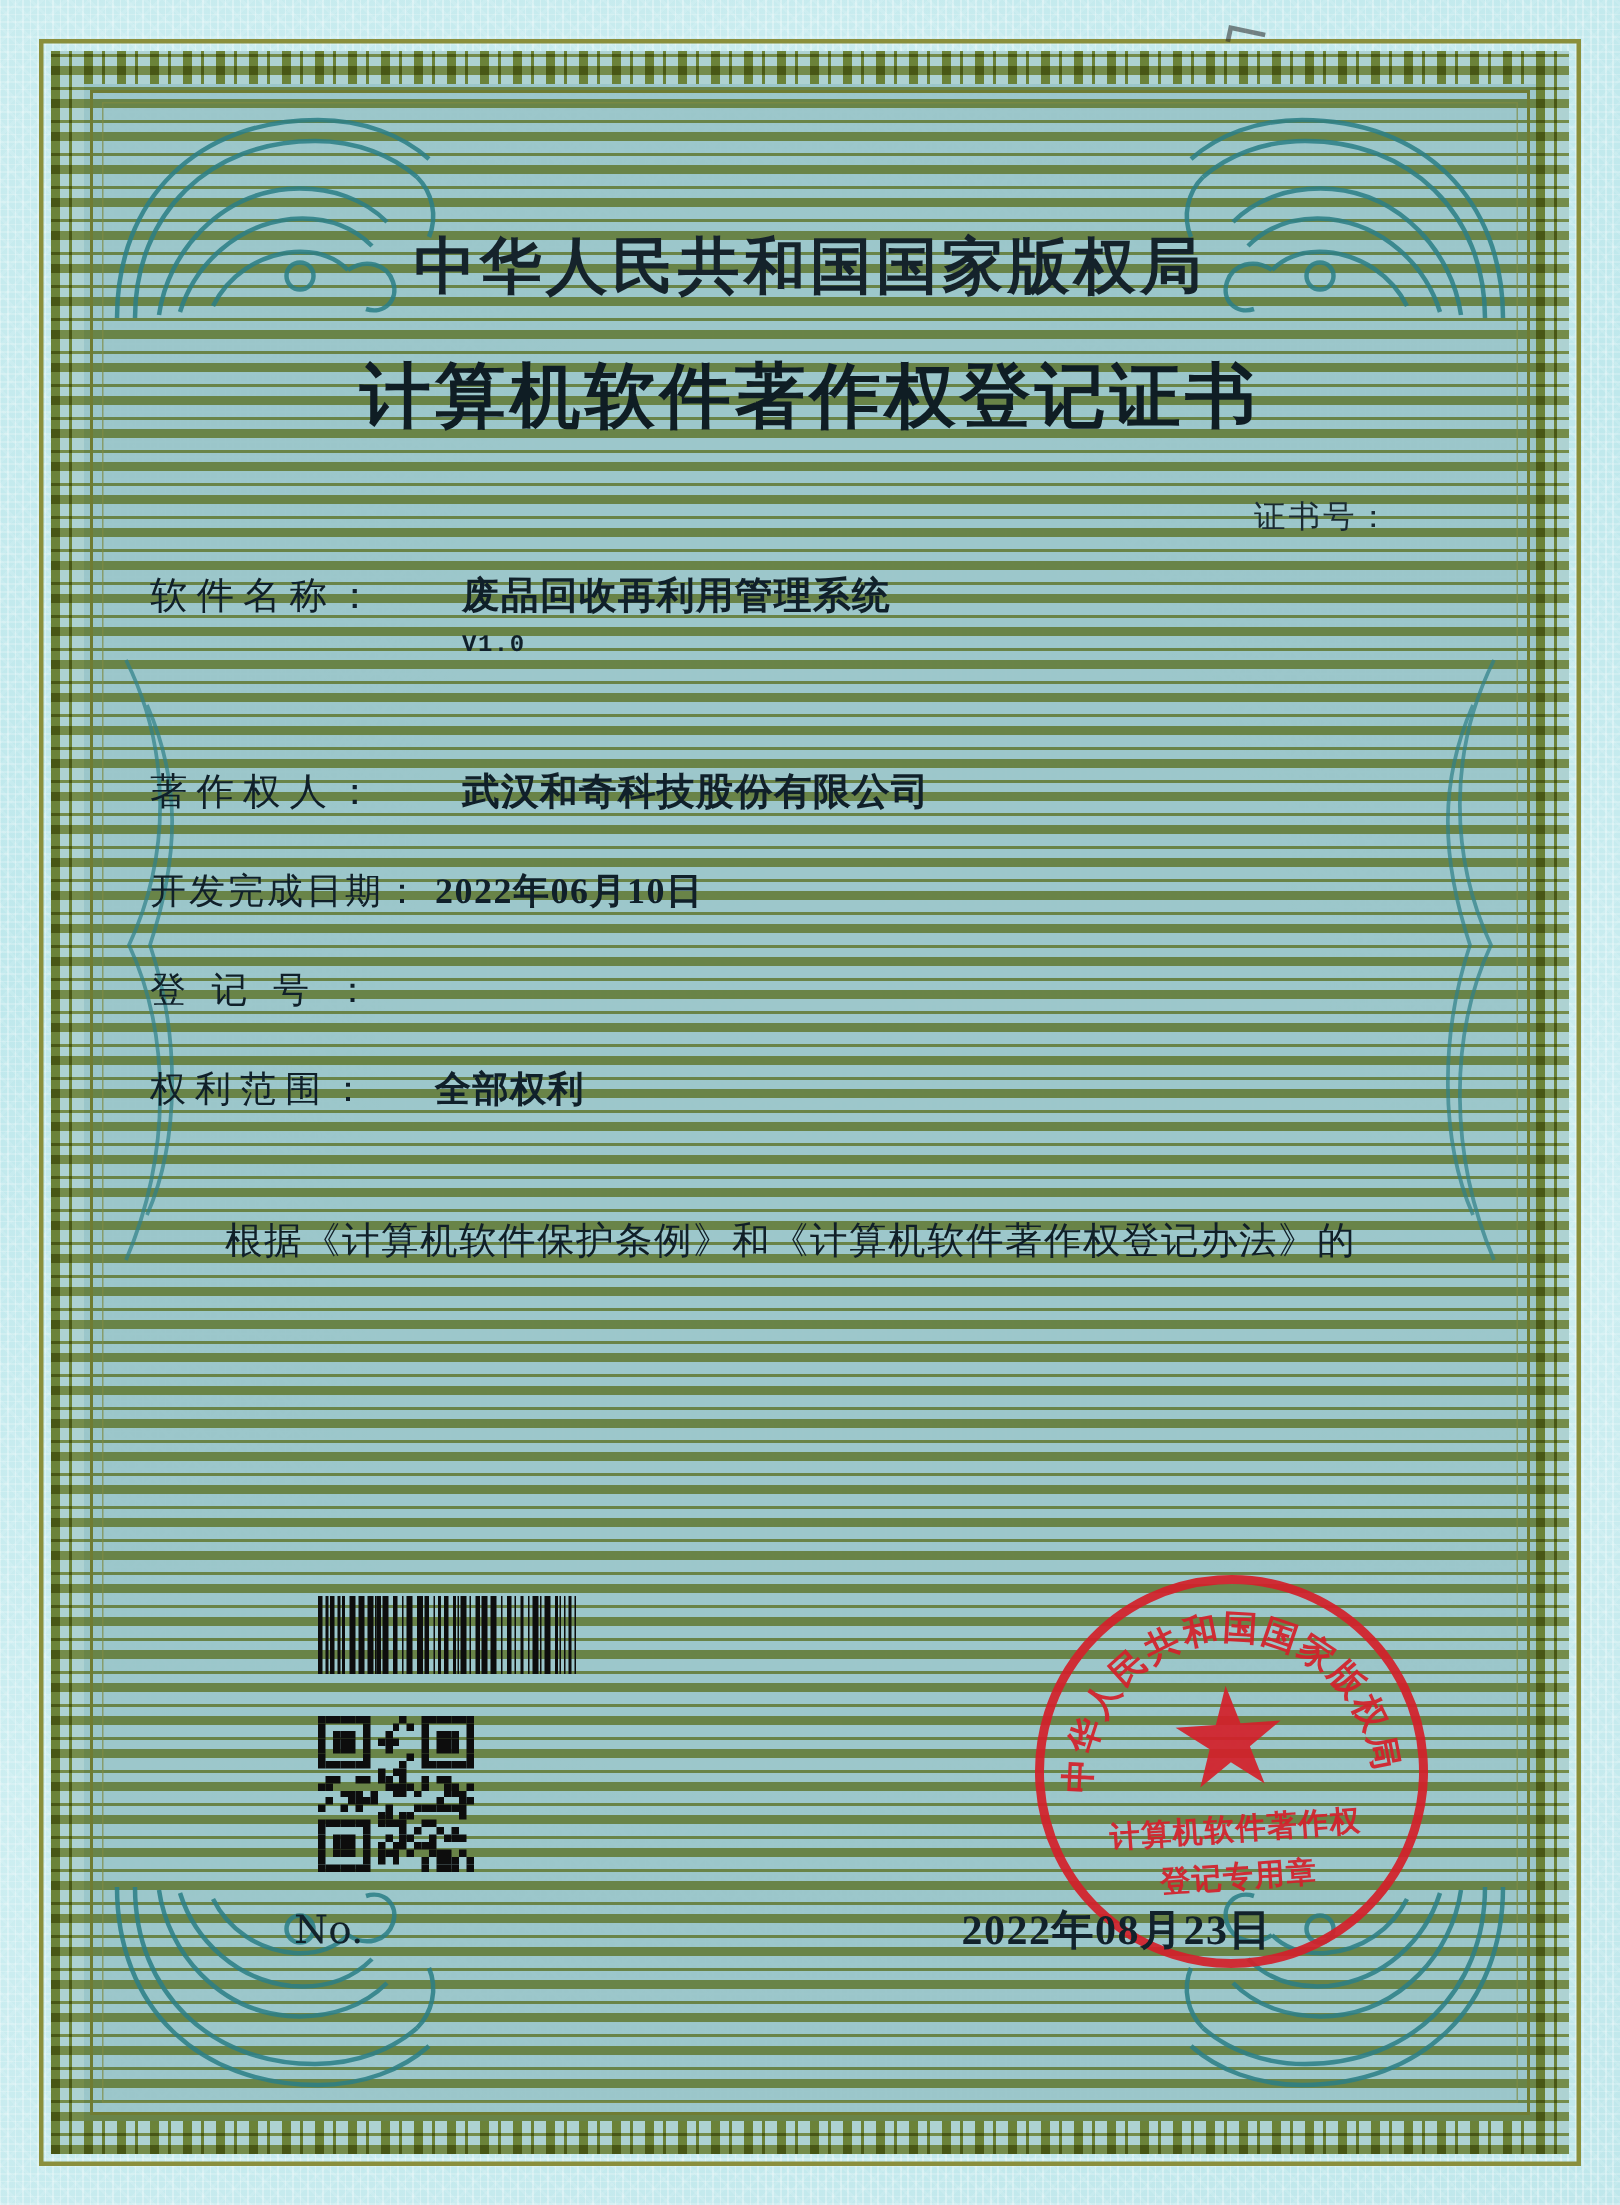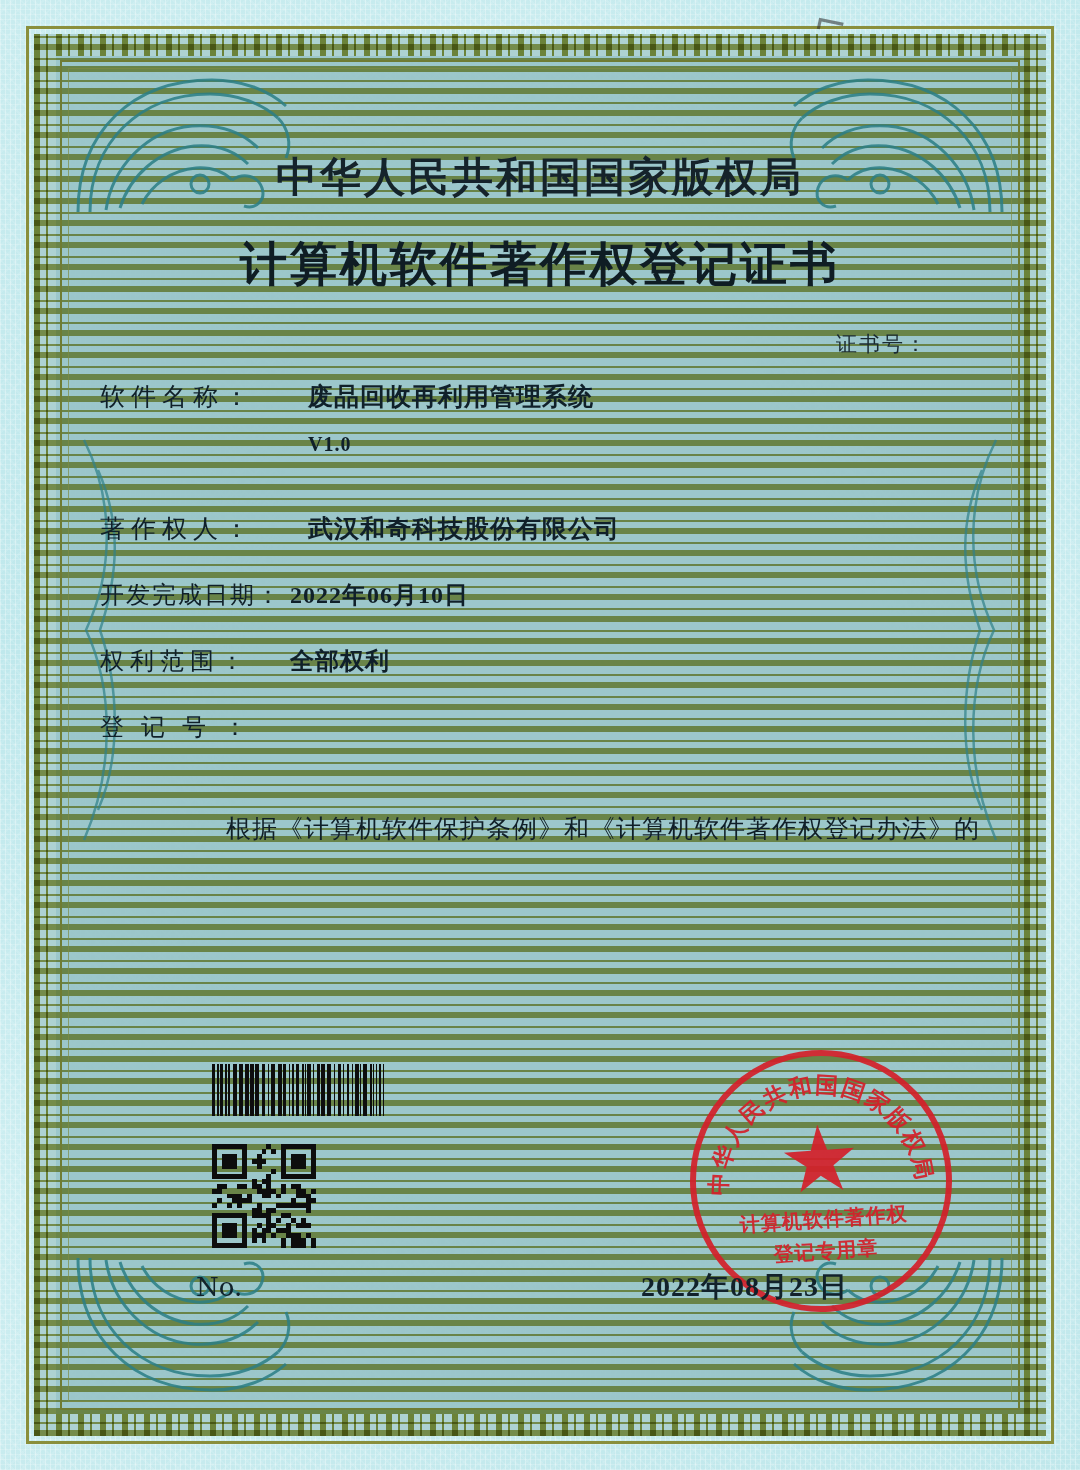--- a/index.html
+++ b/index.html
@@ -165,44 +165,44 @@
     font-weight: 400;
     white-space: nowrap;
   }
   .field .value {
     flex: 1;
     font-weight: 600;
     letter-spacing: 1px;
   }
   .field .value .ver {
     display: block;
-    font-family: Liberation Serif, serif;
-    font-size: 20px;
-    margin-top: 20px;
+    font-family: Liberation Mono, monospace;
+    font-size: 16px;
+    margin-top: 8px;
     letter-spacing: 1px;
   }
 
   .block-1 { margin-top: 22px; }
-  .block-2 { margin-top: 56px; }
+  .block-2 { margin-top: 72px; }
   .block-3 { margin-top: 96px; }
 
   .field.dates { font-size: 24px; margin-top: 34px; }
   .field.dates .label { width: 190px; flex: 0 0 190px; letter-spacing: 2px; }
   .field.dates .label.sp { letter-spacing: 6px; }
   .field.dates .label.sp2 { letter-spacing: 17px; }
 
   .statement {
     margin-top: 62px;
     font-size: 25px;
     line-height: 1.95;
     color: #101f28;
     letter-spacing: 1px;
   }
   .statement p { margin: 0; }
-  .statement .indent { text-indent: 50px; text-align: right; }
+  .statement .indent { text-indent: 50px; }
 
   
   .codes {
     position: absolute;
     left: 212px;
     top: 1064px;
   }
   .barcode {
     display: flex;
     align-items: flex-end;
@@ -401,27 +401,27 @@
     </div>
 
     <div class="field dates block-3">
       <div class="label">开发完成日期：</div>
       <div class="value">2022年06月10日</div>
     </div>
 
 
 
     <div class="field dates">
+      <div class="label sp2">登记号：</div>
+      <div class="value"></div>
+    </div>
+
+    <div class="field dates">
       <div class="label sp">权利范围：</div>
       <div class="value">全部权利</div>
-    </div>
-
-    <div class="field dates">
-      <div class="label sp2">登记号：</div>
-      <div class="value"></div>
     </div>
 
     <div class="statement">
       <p class="indent">根据《计算机软件保护条例》和《计算机软件著作权登记办法》的</p>
     </div>
 
   </div>
 
   <div class="codes">
     <div class="barcode" id="barcode">

